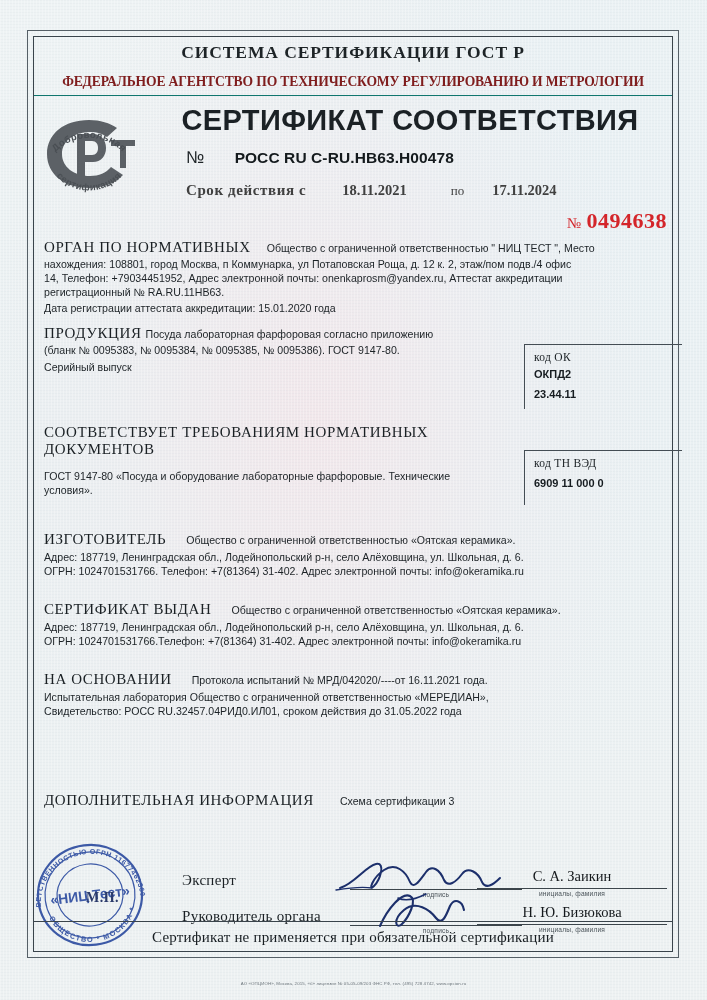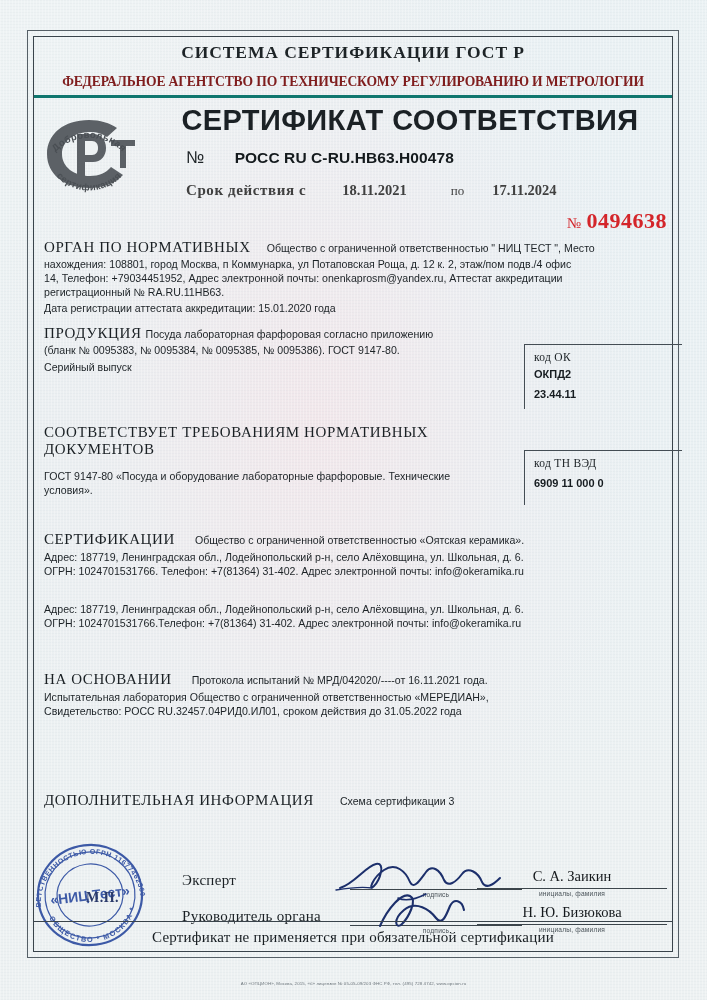--- a/index.html
+++ b/index.html
@@ -32,21 +32,21 @@
     border:1px solid #555f66;
   }
   .frame-inner{
     position:absolute;
     left:33px;top:36px;right:34px;bottom:48px;
     border:1px solid #3a444b;
   }
   
   .hdr{
     position:absolute;left:34px;top:37px;right:35px;height:58px;
-    border-bottom:3px solid #0f766e;
+    border-bottom:1px solid #0f766e;
     text-align:center;
     display:flex;flex-direction:column;justify-content:center;
   }
   .hdr-l1{
     font-family:"Liberation Serif", serif;
     font-weight:bold;font-size:17.5px;letter-spacing:.9px;color:#1d2326;
     line-height:1.15;
   }
   .hdr-l2{
     font-family:"Liberation Serif", serif;
@@ -267,28 +267,32 @@
   <div class="body-txt">условия».</div>
 </div>
 
 <div class="codebox" style="left:524px;top:450px;width:148px;height:48px;">
   <div class="cb-title">код ТН ВЭД</div>
   <div class="cb-val" style="margin-top:8px;">6909 11 000 0</div>
 </div>
 
 <div class="sec" style="top:530px;width:622px;">
   <div>
-    <span class="sec-head">СЕРТИФИКАЦИИ</span>
+    <span class="sec-head">ИЗГОТОВИТЕЛЬ</span>
     <span class="inline-val" style="margin-left:16px;">Общество с ограниченной ответственностью «Оятская керамика».</span>
   </div>
   <div class="body-txt" style="margin-top:2px;">Адрес: 187719, Ленинградская обл., Лодейнопольский р-н, село Алёховщина, ул. Школьная, д. 6.</div>
   <div class="body-txt">ОГРН: 1024701531766. Телефон: +7(81364) 31-402. Адрес электронной почты: info@okeramika.ru</div>
 </div>
 
 <div class="sec" style="top:600px;width:622px;">
+  <div>
+    <span class="sec-head">СЕРТИФИКАТ ВЫДАН</span>
+    <span class="inline-val" style="margin-left:16px;">Общество с ограниченной ответственностью «Оятская керамика».</span>
+  </div>
   <div class="body-txt" style="margin-top:2px;">Адрес: 187719, Ленинградская обл., Лодейнопольский р-н, село Алёховщина, ул. Школьная, д. 6.</div>
   <div class="body-txt">ОГРН: 1024701531766.Телефон: +7(81364) 31-402. Адрес электронной почты: info@okeramika.ru</div>
 </div>
 
 <div class="sec" style="top:670px;width:622px;">
   <div>
     <span class="sec-head">НА ОСНОВАНИИ</span>
     <span class="inline-val" style="margin-left:16px;">Протокола испытаний №  МРД/042020/----от 16.11.2021 года.</span>
   </div>
   <div class="body-txt" style="margin-top:2px;">Испытательная лаборатория  Общество с ограниченной ответственностью «МЕРЕДИАН»,</div>

